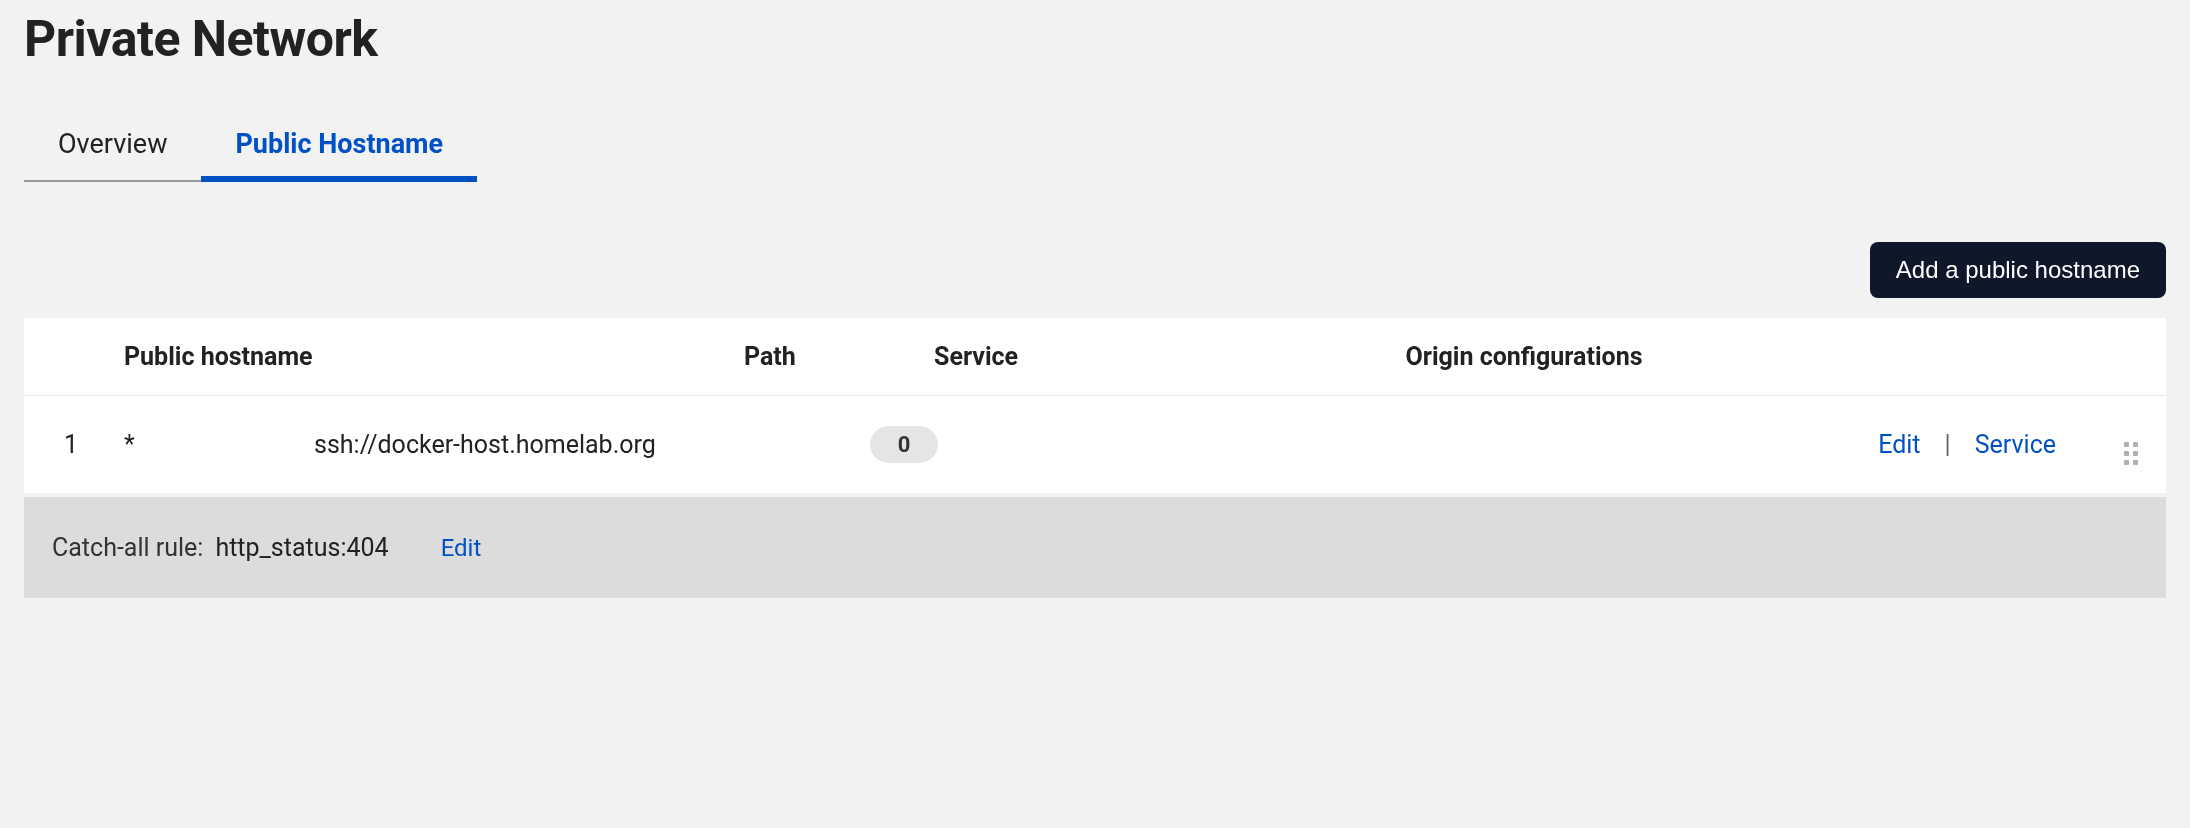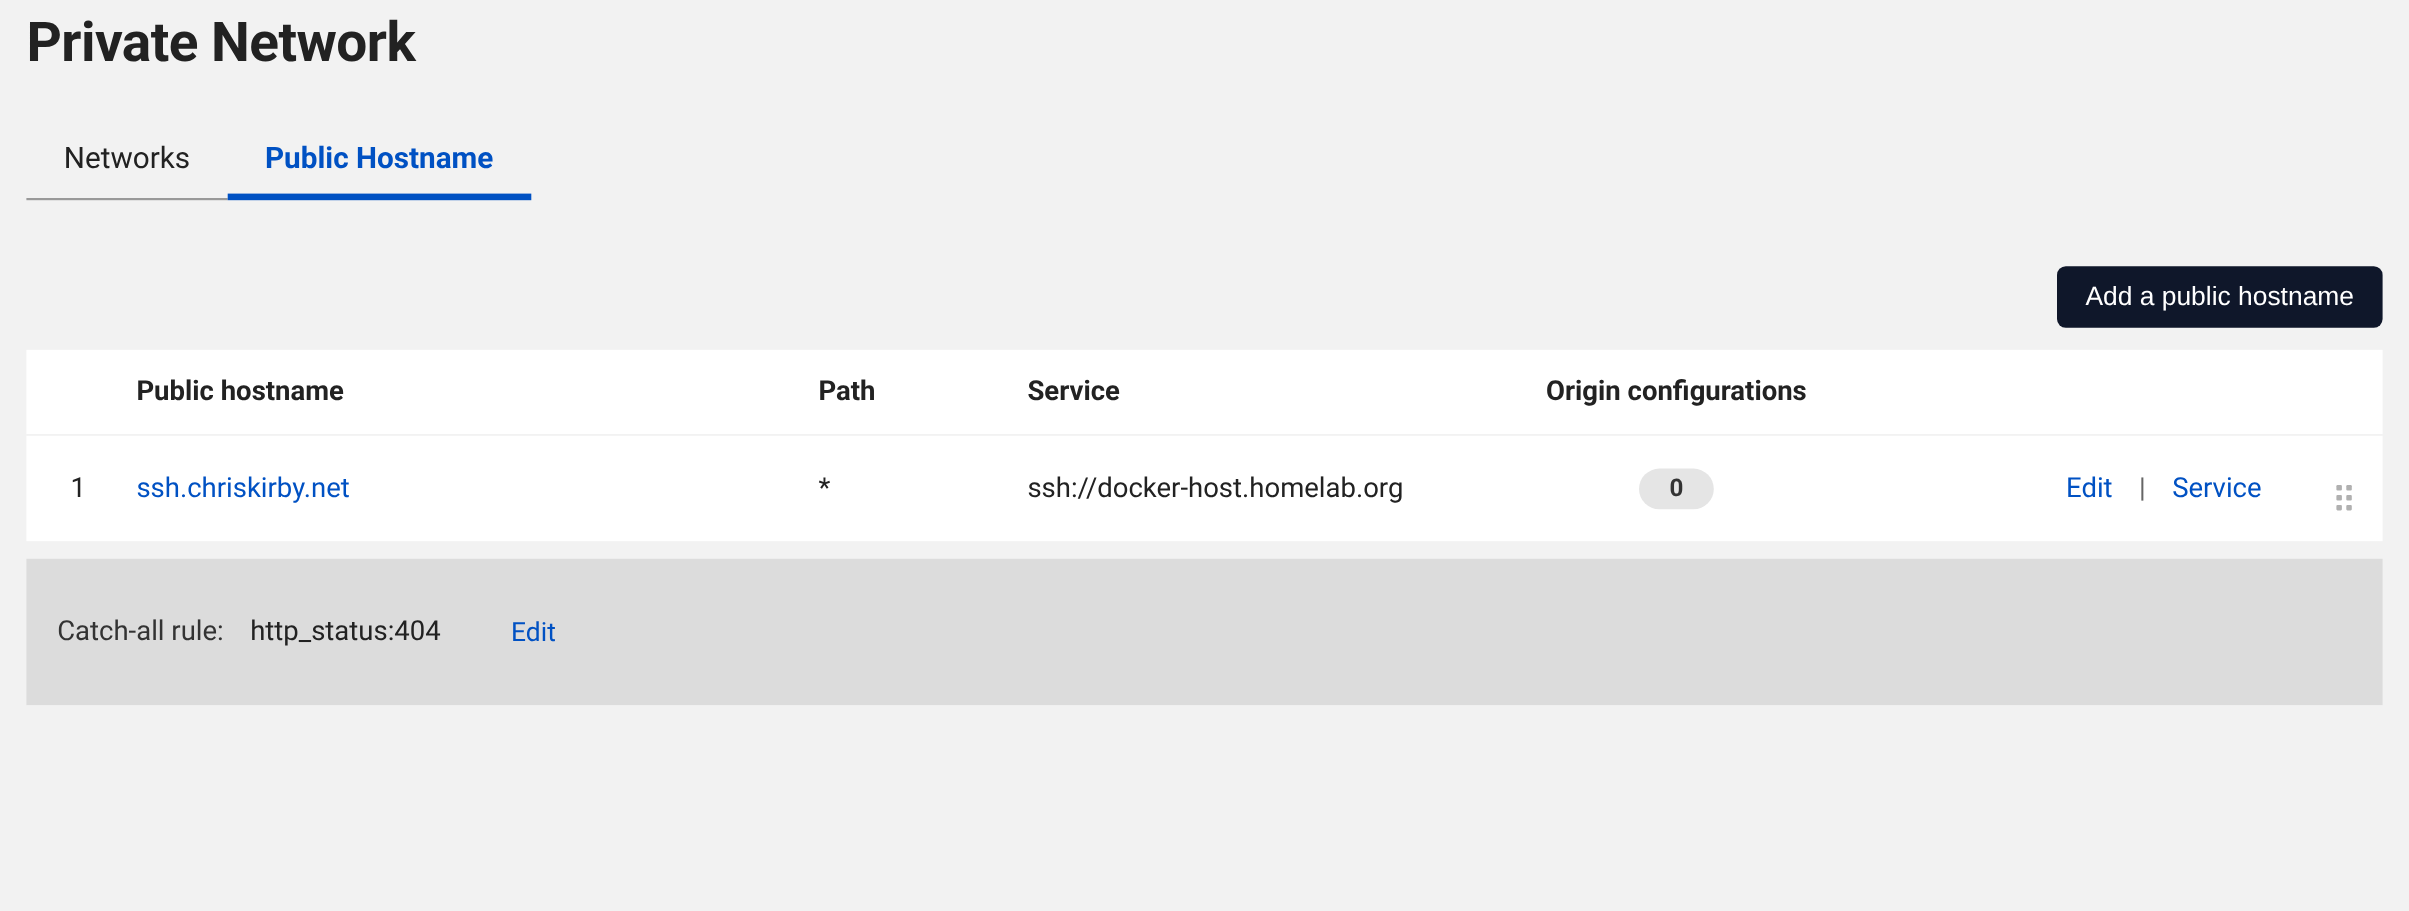--- a/index.html
+++ b/index.html
@@ -123,59 +123,58 @@
       gap: 4px;
     }
     .dot {
       width: 5px;
       height: 5px;
       background: #b0b0b0;
       border-radius: 1px;
     }
     .catch-all {
       background: #dcdcdc;
-      margin: 16px 24px;
-      padding: 52px 28px;
-      display: flex;
-      align-items: center;
-      gap: 24px;
+      margin: 4px 24px;
+      padding: 36px 28px;
+      display: flex;
+      align-items: center;
+      gap: 12px;
       font-size: 25px;
     }
     .catch-label { color: #333; }
     .catch-value { font-weight: 400; margin-right: 40px; }
     .catch-edit { color: #0051c3; cursor: pointer; font-size: 24px; }
   </style>
 </head>
 <body>
 
 <h1 class="page-title">Private Network</h1>
 
 <div class="tabs">
-  <div class="tab">Networks</div>
+  <div class="tab">Overview</div>
   <div class="tab active">Public Hostname</div>
 </div>
 
 <div class="actions-bar">
   <button class="add-btn">Add a public hostname</button>
 </div>
 
 <div class="table-wrap">
   <div class="thead">
     <div class="th col-idx"></div>
     <div class="th col-hostname">Public hostname</div>
     <div class="th col-path">Path</div>
     <div class="th col-service">Service</div>
     <div class="th col-origin">Origin configurations</div>
     <div class="th col-actions"></div>
     <div class="th col-drag"></div>
   </div>
 
   <div class="trow">
     <div class="td col-idx">1</div>
-    <div class="td col-hostname link">ssh.chriskirby.net</div>
     <div class="td col-path">*</div>
     <div class="td col-service">ssh://docker-host.homelab.org</div>
     <div class="td col-origin">
       <span class="badge">0</span>
     </div>
     <div class="td col-actions">
       <div class="actions-cell">
         <span class="action-link">Edit</span>
         <span class="divider">|</span>
         <span class="action-link">Service</span>

